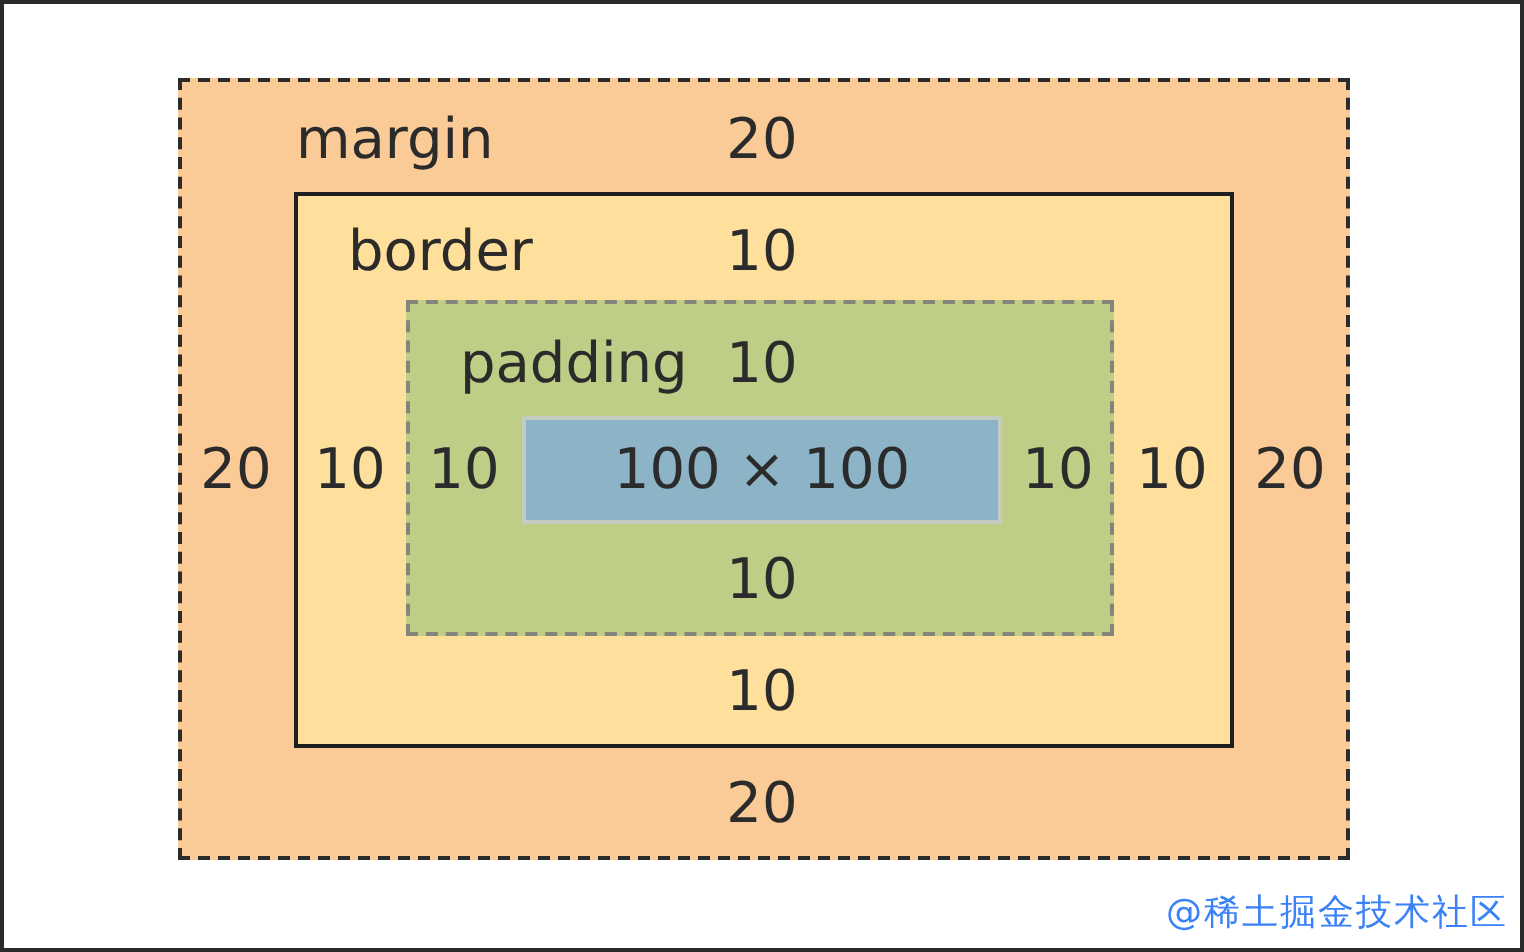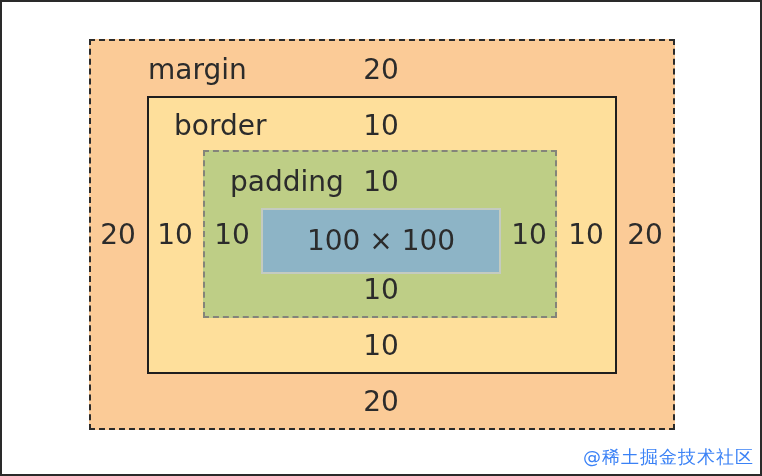--- a/index.html
+++ b/index.html
@@ -24,21 +24,21 @@
     left: 145px; top: 94px; width: 470px; height: 278px;
     background: #fedf9b;
     border: 2px solid #1e1e1e;
   }
   .padding-box {
     left: 201px; top: 148px; width: 354px; height: 168px;
     background: #bece86;
     border: 2px dashed #84847a;
   }
   .content-box {
-    left: 259px; top: 206px; width: 240px; height: 66px;
+    left: 259px; top: 206px; width: 240px; height: 54px;
     background: #8db4c6;
     border: 2px solid #c4cbc0;
     display: flex; align-items: center; justify-content: center;
   }
   .lbl {
     position: absolute;
     font-size: 28px;
     line-height: 1;
     color: #2b2b2b;
     white-space: nowrap;

